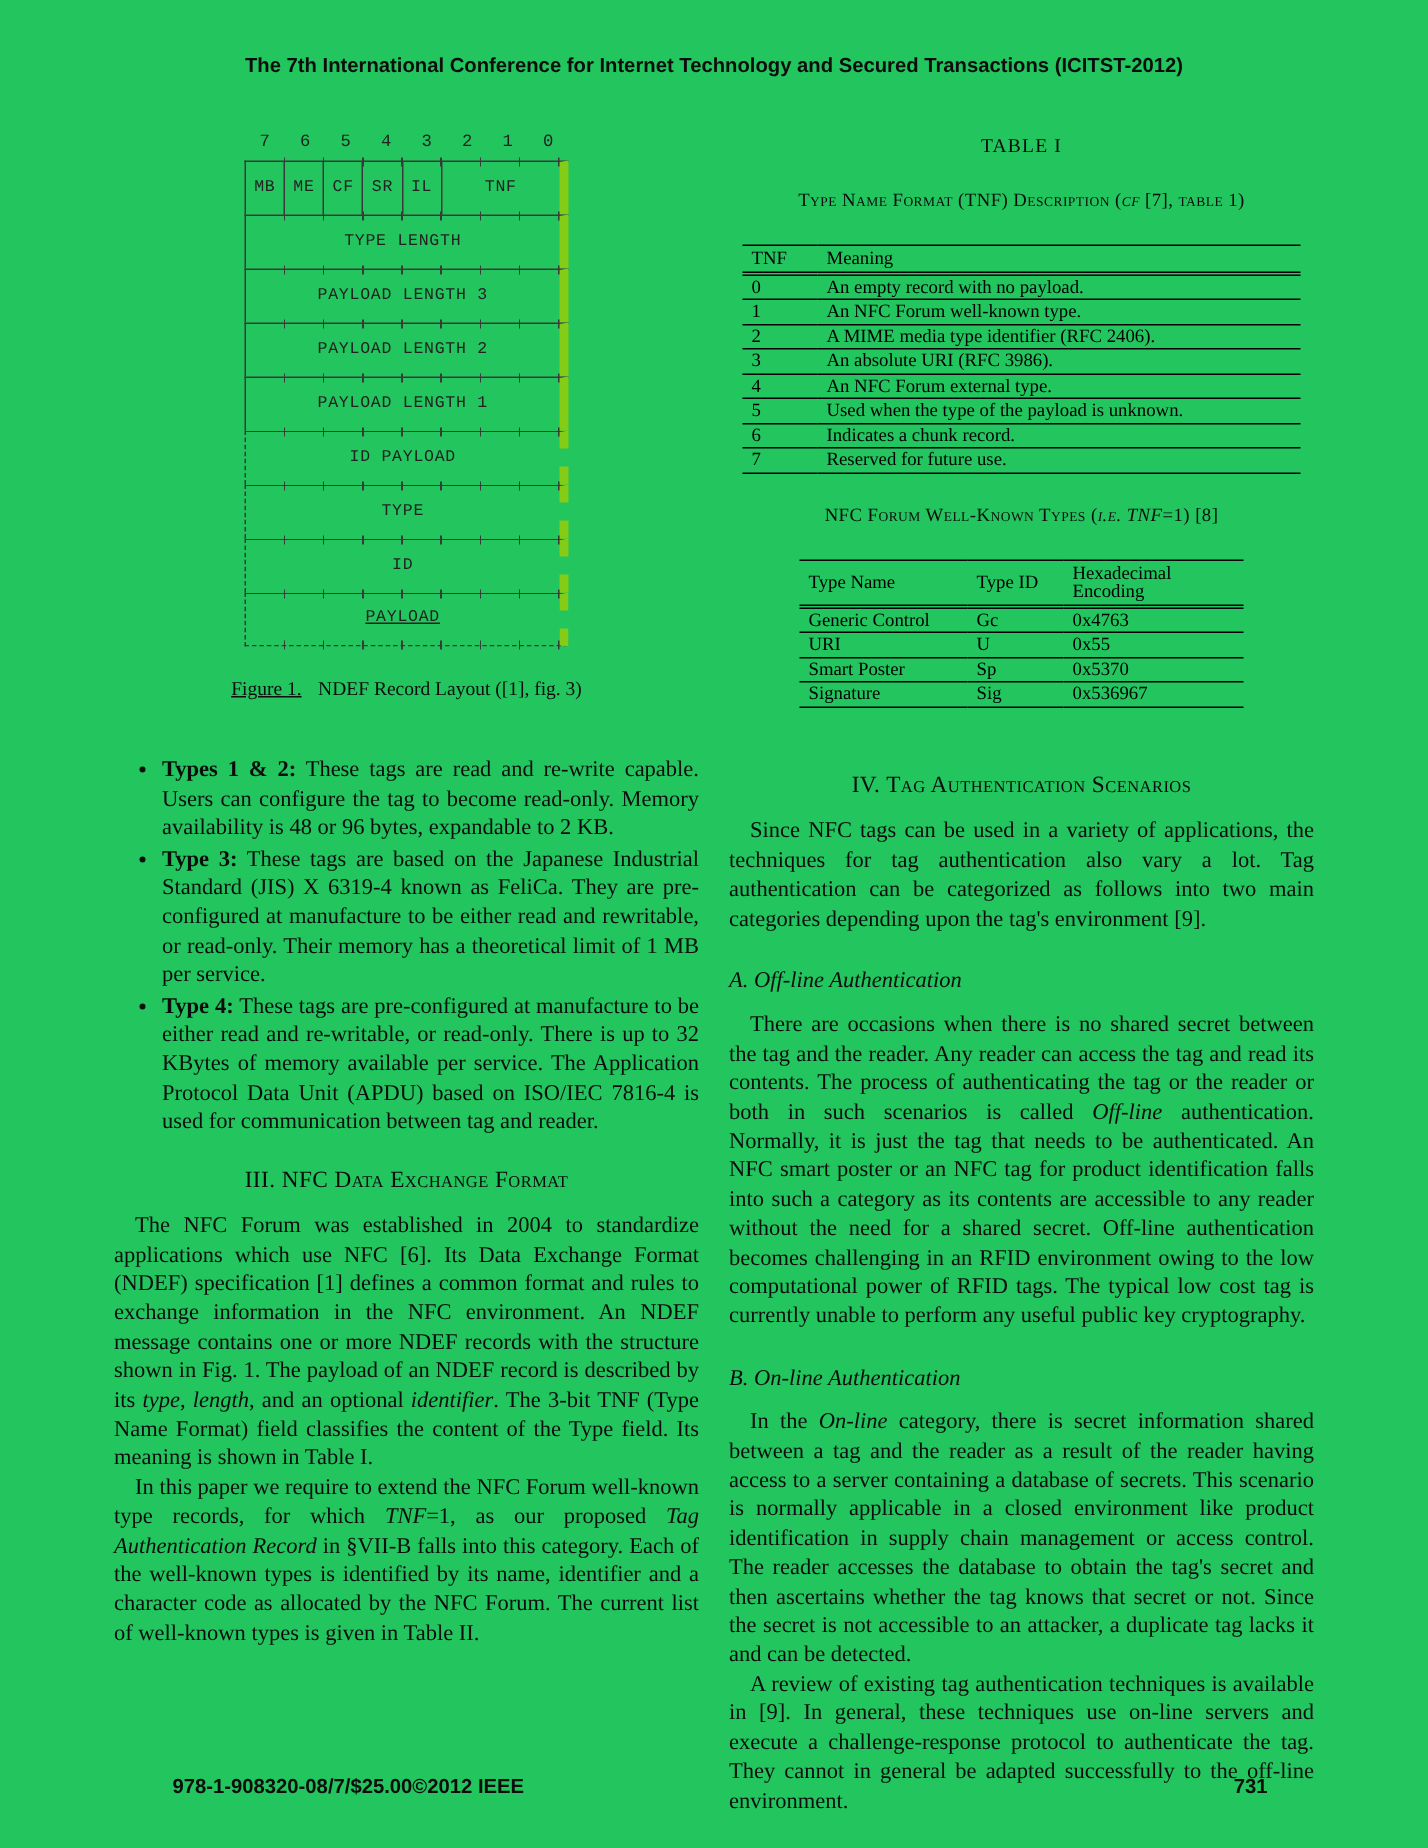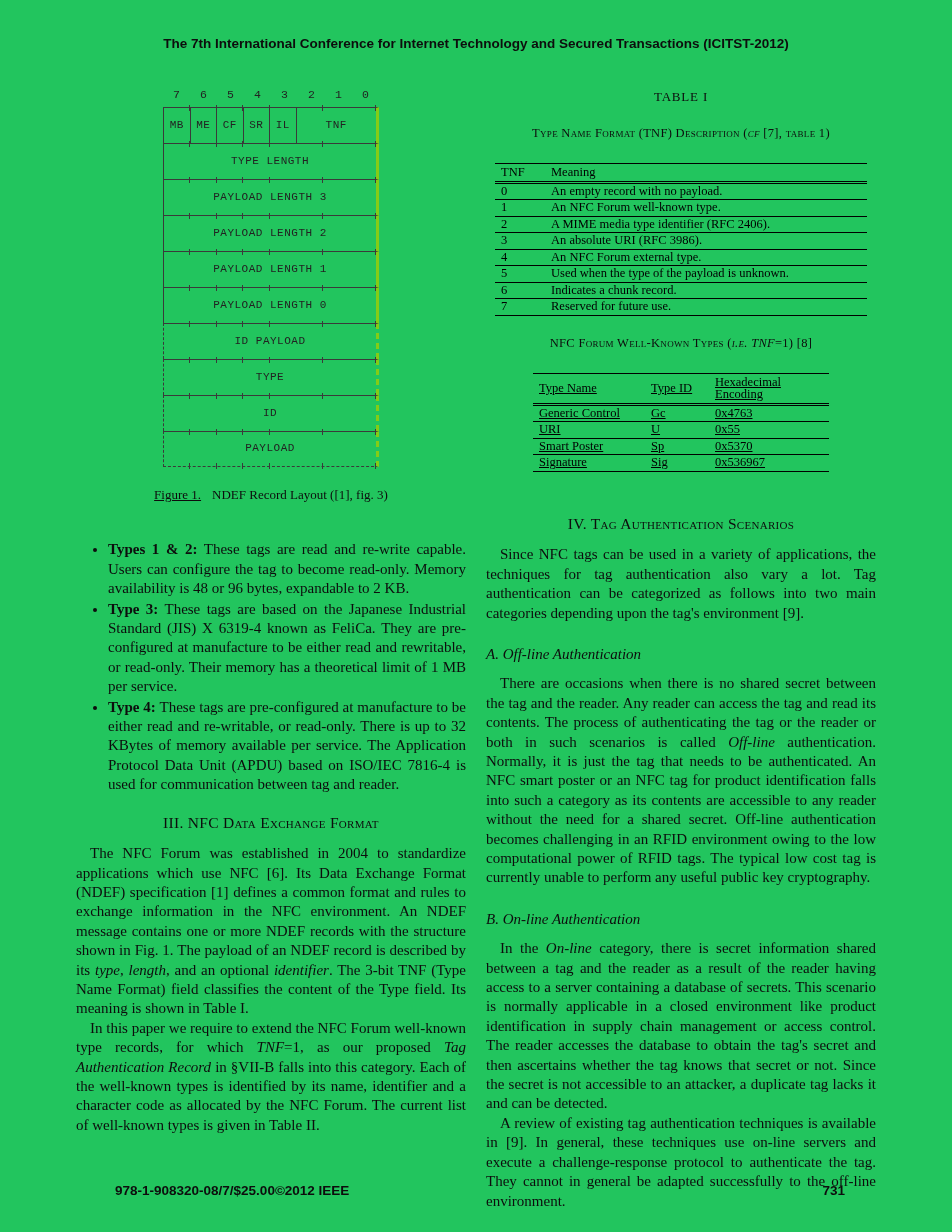--- a/index.html
+++ b/index.html
@@ -15,31 +15,31 @@
   .columns { width:800px; margin:36px auto 0; display:flex; gap:20px; }
   .col { width:390px; font-size:15px; line-height:19.4px; text-align:justify; }
   .col p { text-indent:14px; }
 
   
   .fig { width:216px; margin:0 auto; font-family:"Liberation Mono", monospace; color:#222; }
   .bitrow { display:flex; height:20px; font-size:11.5px; align-items:flex-end; padding-bottom:3px; }
   .bitrow span { flex:1; text-align:center; }
   .frow {
     position:relative; height:36px;
-    border-top:1px solid #3a3a3a; border-left:1px solid #3a3a3a; border-right:3px solid #84cc16;
+    border-top:1px solid #3a3a3a; border-left:1px solid #3a3a3a; border-right:6px solid #84cc16;
     display:flex; align-items:center; justify-content:center;
     font-size:11px; letter-spacing:0.5px;
   }
   .frow::before {
     content:""; position:absolute; top:-3px; left:0; right:0; height:6px;
     background:repeating-linear-gradient(to right, transparent 0 calc(12.5% - 1px), #3a3a3a calc(12.5% - 1px) 12.5%);
     pointer-events:none;
   }
   .frow.dash { border-left-style:dashed; border-right-style:dashed; }
-  .frow.last { border-bottom:1px dashed #3a3a3a; }
+  .frow.last { border-bottom:1px dashed #3a3a3a;text-decoration:underline; }
   .frow.last::after {
     content:""; position:absolute; bottom:-3px; left:0; right:0; height:6px;
     background:repeating-linear-gradient(to right, transparent 0 calc(12.5% - 1px), #3a3a3a calc(12.5% - 1px) 12.5%);
     pointer-events:none;
   }
   .frow.flags { justify-content:flex-start; }
   .fcell { height:100%; display:flex; align-items:center; justify-content:center; border-right:1px solid #3a3a3a; }
   .fcell.w1 { width:12.5%; }
   .fcell.w3 { width:37.5%; border-right:none; }
   .fig-caption { margin-top:18px; text-align:center; font-size:13px; }
@@ -57,21 +57,21 @@
 
   
   .tbl-label { text-align:center; font-size:13px; letter-spacing:0.8px; }
   .tbl-label.second { margin-top:30px; }
   .tbl-caption { text-align:center; font-size:12.5px; font-variant:small-caps; letter-spacing:0.3px; margin-top:20px; line-height:15px; }
   table.tbl { border-collapse:collapse; margin:22px auto 0; font-size:12.5px; line-height:12.5px; color:#000; }
   table.tbl th { font-weight:normal; text-align:left; border-top:1px solid #000; border-bottom:3px double #000; padding:2px 6px; }
   table.tbl td { border-bottom:1px solid #000; padding:1px 6px 2px; }
   table.t1 { width:372px; }
   table.t1 th:first-child, table.t1 td:first-child { width:50px; }
-  table.t2 { width:296px;text-decoration:underline; }
+  table.t2 { width:296px; }
   table.t2 th:nth-child(1), table.t2 td:nth-child(1) { width:112px; }
   table.t2 th:nth-child(2), table.t2 td:nth-child(2) { width:64px; }
 
   
   .footer { position:absolute; bottom:34px; left:0; width:100%; height:16px;
     font-family:"Liberation Sans", sans-serif; font-weight:bold; font-size:13.5px; }
   .footer .fl { position:absolute; left:115px; bottom:0; }
   .footer .fr { position:absolute; right:107px; bottom:0; }
 </style>
 </head>
@@ -103,21 +103,20 @@
               <span class="fcell w1">ME</span>
               <span class="fcell w1">CF</span>
               <span class="fcell w1">SR</span>
               <span class="fcell w1">IL</span>
               <span class="fcell w3">TNF</span>
             </div>
             <div class="frow">TYPE LENGTH</div>
             <div class="frow">PAYLOAD LENGTH 3</div>
             <div class="frow">PAYLOAD LENGTH 2</div>
             <div class="frow">PAYLOAD LENGTH 1</div>
-            <div class="frow">PAYLOAD LENGTH 0</div>
             <div class="frow dash">ID PAYLOAD</div>
             <div class="frow dash">TYPE</div>
             <div class="frow dash">ID</div>
             <div class="frow dash last">PAYLOAD</div>
           </div>
         </div>
         <div class="fig-caption">
           <span class="cl">Figure 1.</span><span>NDEF Record Layout ([1], fig. 3)</span>
         </div>
       </div>

